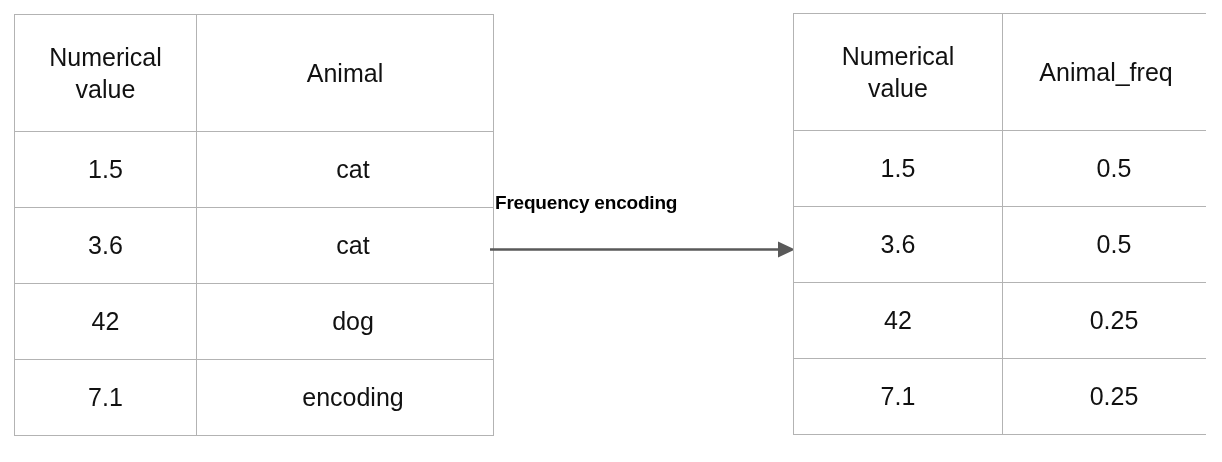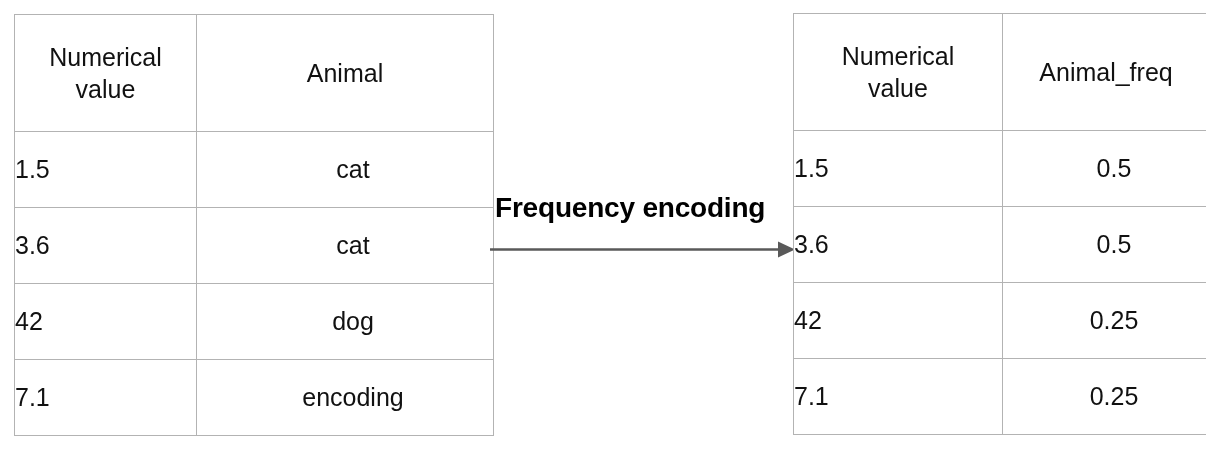--- a/index.html
+++ b/index.html
@@ -36,20 +36,21 @@
   .data-table .hdr-cell {
     height: 116px;
     text-align: center;
     font-size: 25px;
     line-height: 1.28;
     color: #111111;
     padding: 0 6px;
   }
   .data-table .num-cell {
     height: 75px;
+    text-align: center;
     font-size: 25px;
     color: #111111;
   }
   .data-table .txt-cell {
     height: 75px;
     text-align: center;
     font-size: 25px;
     color: #111111;
     padding-left: 16px;
   }
@@ -71,21 +72,21 @@
   }
   #table-right col.c1 { width: 209px; }
   #table-right col.c2 { width: 207px; }
 
   
   #transform-label {
     position: absolute;
     left: 495px;
     top: 192px;
     width: 300px;
-    font-size: 28px;
+    font-size: 19px;
     font-weight: bold;
     color: #000000;
     letter-spacing: -0.2px;
     white-space: nowrap;
   }
   #transform-arrow {
     position: absolute;
     left: 486px;
     top: 236px;
     width: 312px;

